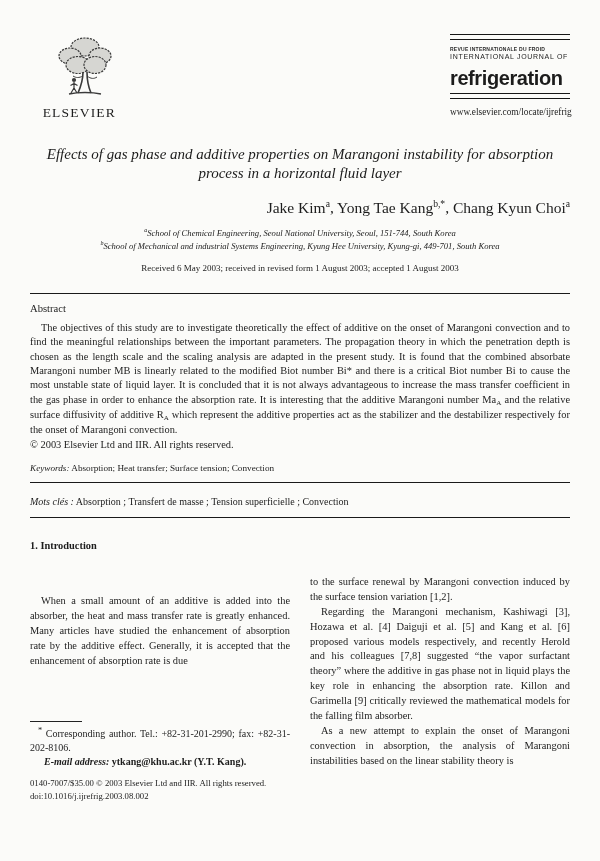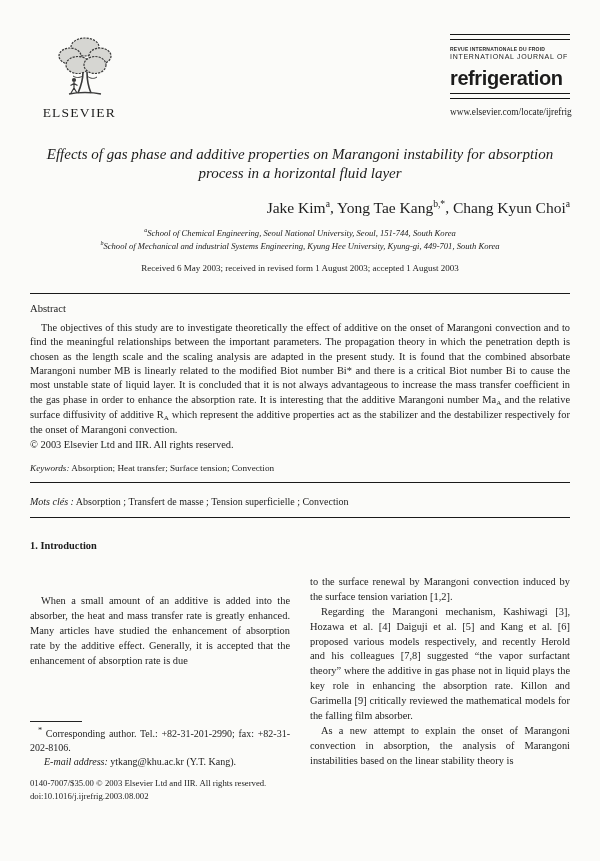--- a/index.html
+++ b/index.html
@@ -53,21 +53,21 @@
   .col-right{width:260px;margin-left:20px;margin-top:35px;}
   .sec-head{font-size:10.4px;font-weight:bold;}
   .body-p{font-size:10.4px;line-height:1.43;text-align:justify;margin:0;}
   .body-p.indent{text-indent:11px;}
   .col-left .body-p{margin-top:9px;}
   .col-right .body-p + .body-p{margin-top:0;}
   
   .footnote{margin-top:auto;font-size:10px;line-height:1.38;}
   .fn-rule{width:52px;border:none;border-top:1.1px solid #222;margin:0 0 3px 0;}
   .fn-line{text-indent:8px;text-align:justify;}
-  .fn-email{text-indent:14px;}
+  .fn-email{text-indent:14px;font-weight:bold;}
   
   .footer{margin-top:9px;font-size:8.7px;line-height:1.45;}
 </style>
 </head>
 <body>
 
 <div class="page">
 
   <div class="header">
     <div class="pub-block">

